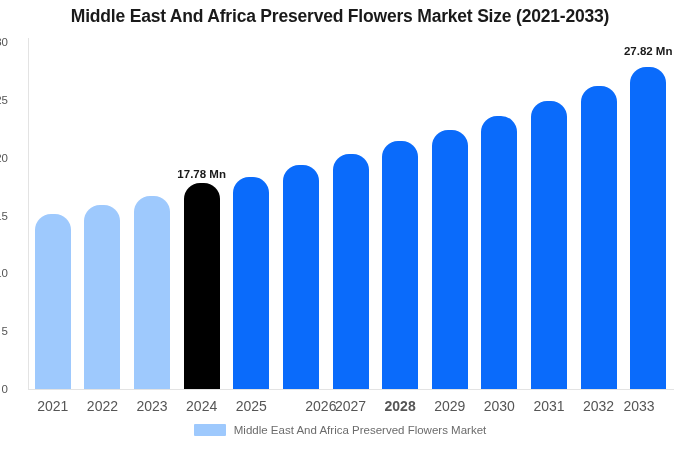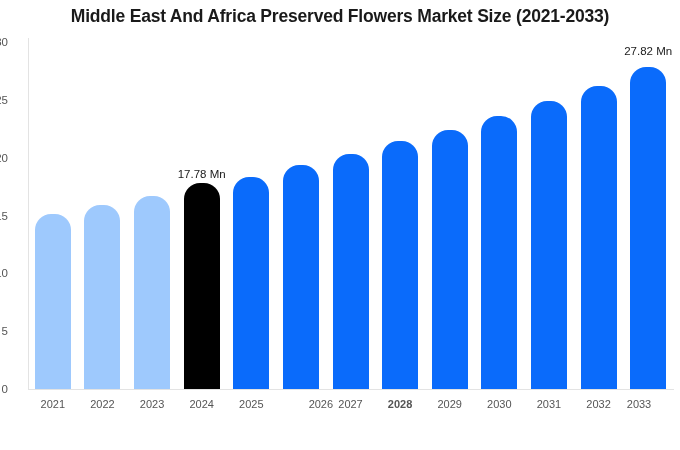--- a/index.html
+++ b/index.html
@@ -61,35 +61,35 @@
     width: 26px;
     text-align: right;
     font-size: 11.5px;
     color: #555555;
     transform: translateY(-50%);
     white-space: nowrap;
   }
   .x-tick-label {
     position: absolute;
     top: 398px;
-    font-size: 11px;
+    font-size: 14px;
     color: #555555;
     text-align: center;
     white-space: nowrap;
     transform: translateX(-50%);
   }
   .bar {
     position: absolute;
     bottom: 0;
     border-radius: 16px 16px 0 0;
   }
   .bar-value-label {
     position: absolute;
     font-size: 11.5px;
-    font-weight: normal;
+    font-weight: bold;
     color: #1a1a1a;
     white-space: nowrap;
     transform: translateX(-50%);
   }
   #legend {
     position: absolute;
     left: 0;
     top: 424px;
     width: 680px;
     display: flex;
@@ -158,16 +158,22 @@
       <div class="bar" style="left: 254.885px; width: 36px; height: 224.393px; background: rgb(10, 107, 251);"></div>
       <div class="bar" style="left: 304.5px; width: 36px; height: 234.803px; background: rgb(10, 107, 251);"></div>
       <div class="bar" style="left: 354.115px; width: 36px; height: 247.527px; background: rgb(10, 107, 251);"></div>
       <div class="bar" style="left: 403.731px; width: 36px; height: 259.093px; background: rgb(10, 107, 251);"></div>
       <div class="bar" style="left: 453.346px; width: 36px; height: 272.973px; background: rgb(10, 107, 251);"></div>
       <div class="bar" style="left: 502.962px; width: 36px; height: 288.01px; background: rgb(10, 107, 251);"></div>
       <div class="bar" style="left: 552.577px; width: 36px; height: 303.047px; background: rgb(10, 107, 251);"></div>
       <div class="bar" style="left: 602.192px; width: 36px; height: 321.785px; background: rgb(10, 107, 251);"></div>
     </div>
 
+  <div id="legend">
+    <div id="legend-item">
+      <span id="legend-swatch"></span>
+      <span id="legend-label">Middle East And Africa Preserved Flowers Market</span>
+    </div>
+  </div>
 
 <div class="bar-value-label" style="left: 201.654px; top: 161.345px; margin-top: 7px;">17.78 Mn</div>
     <div class="bar-value-label" style="left: 648.192px; top: 45.2153px;">27.82 Mn</div>
   </div>
 
 </body></html>

